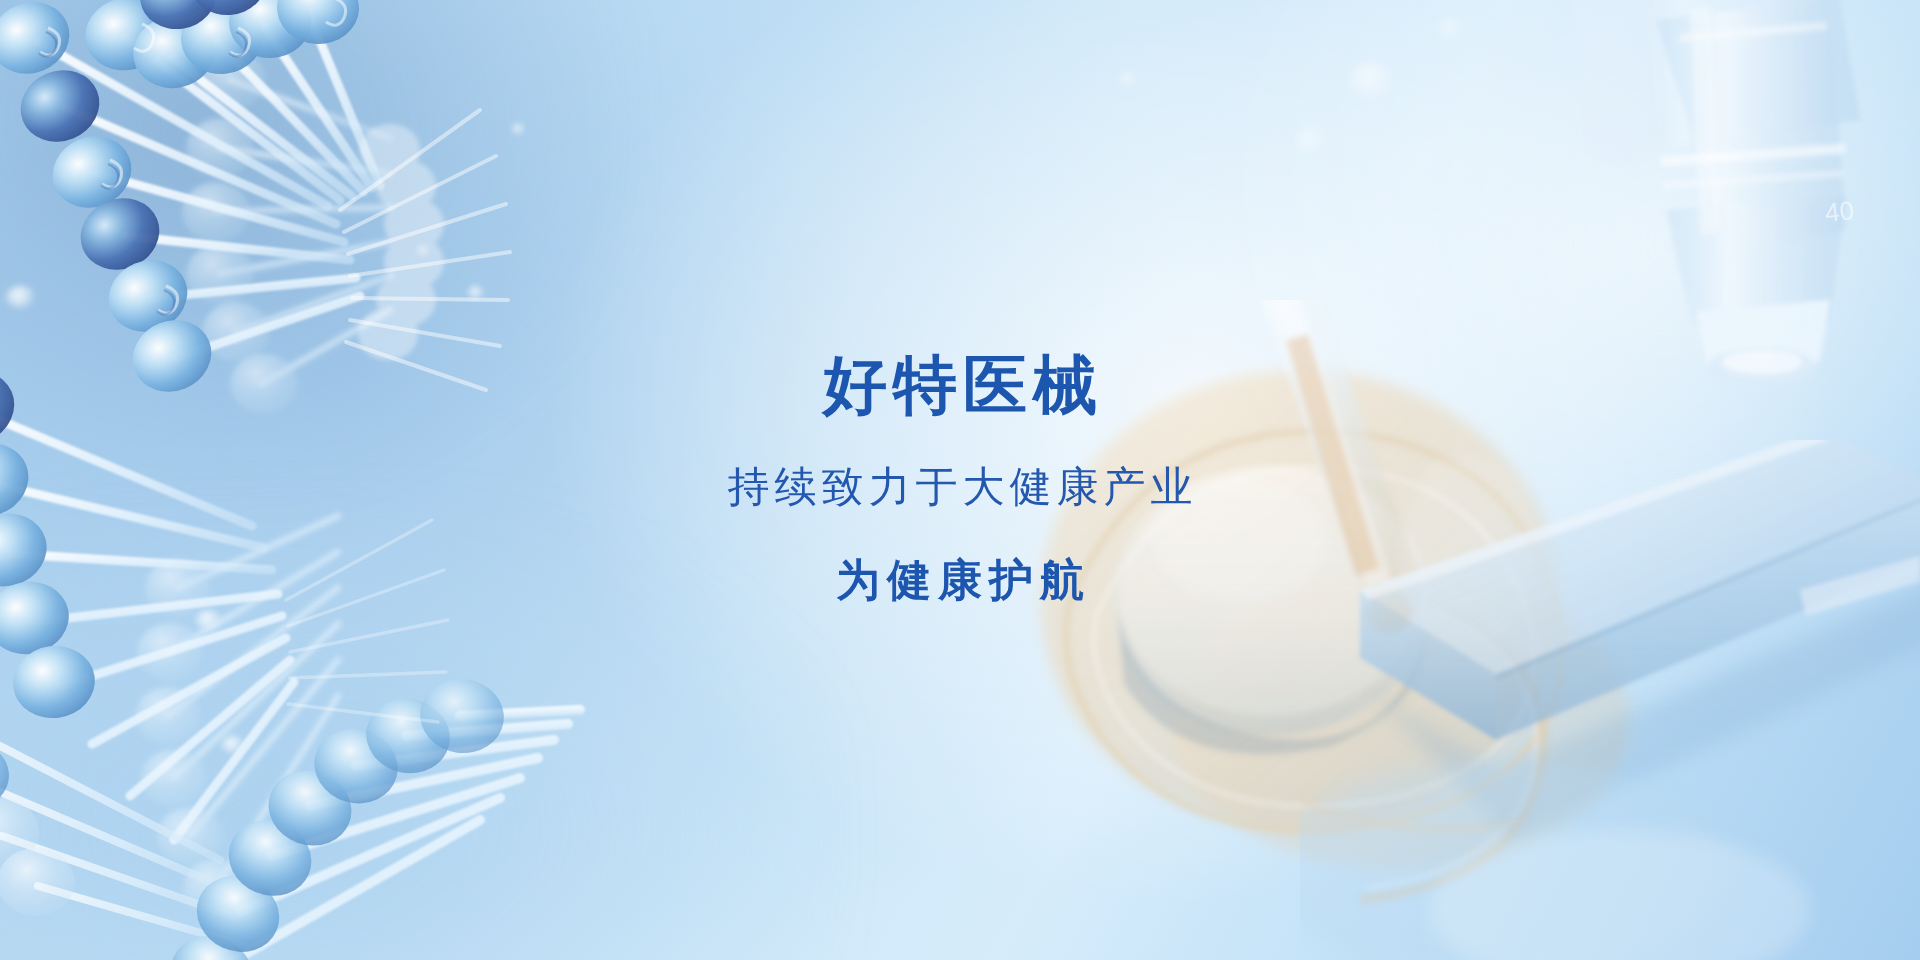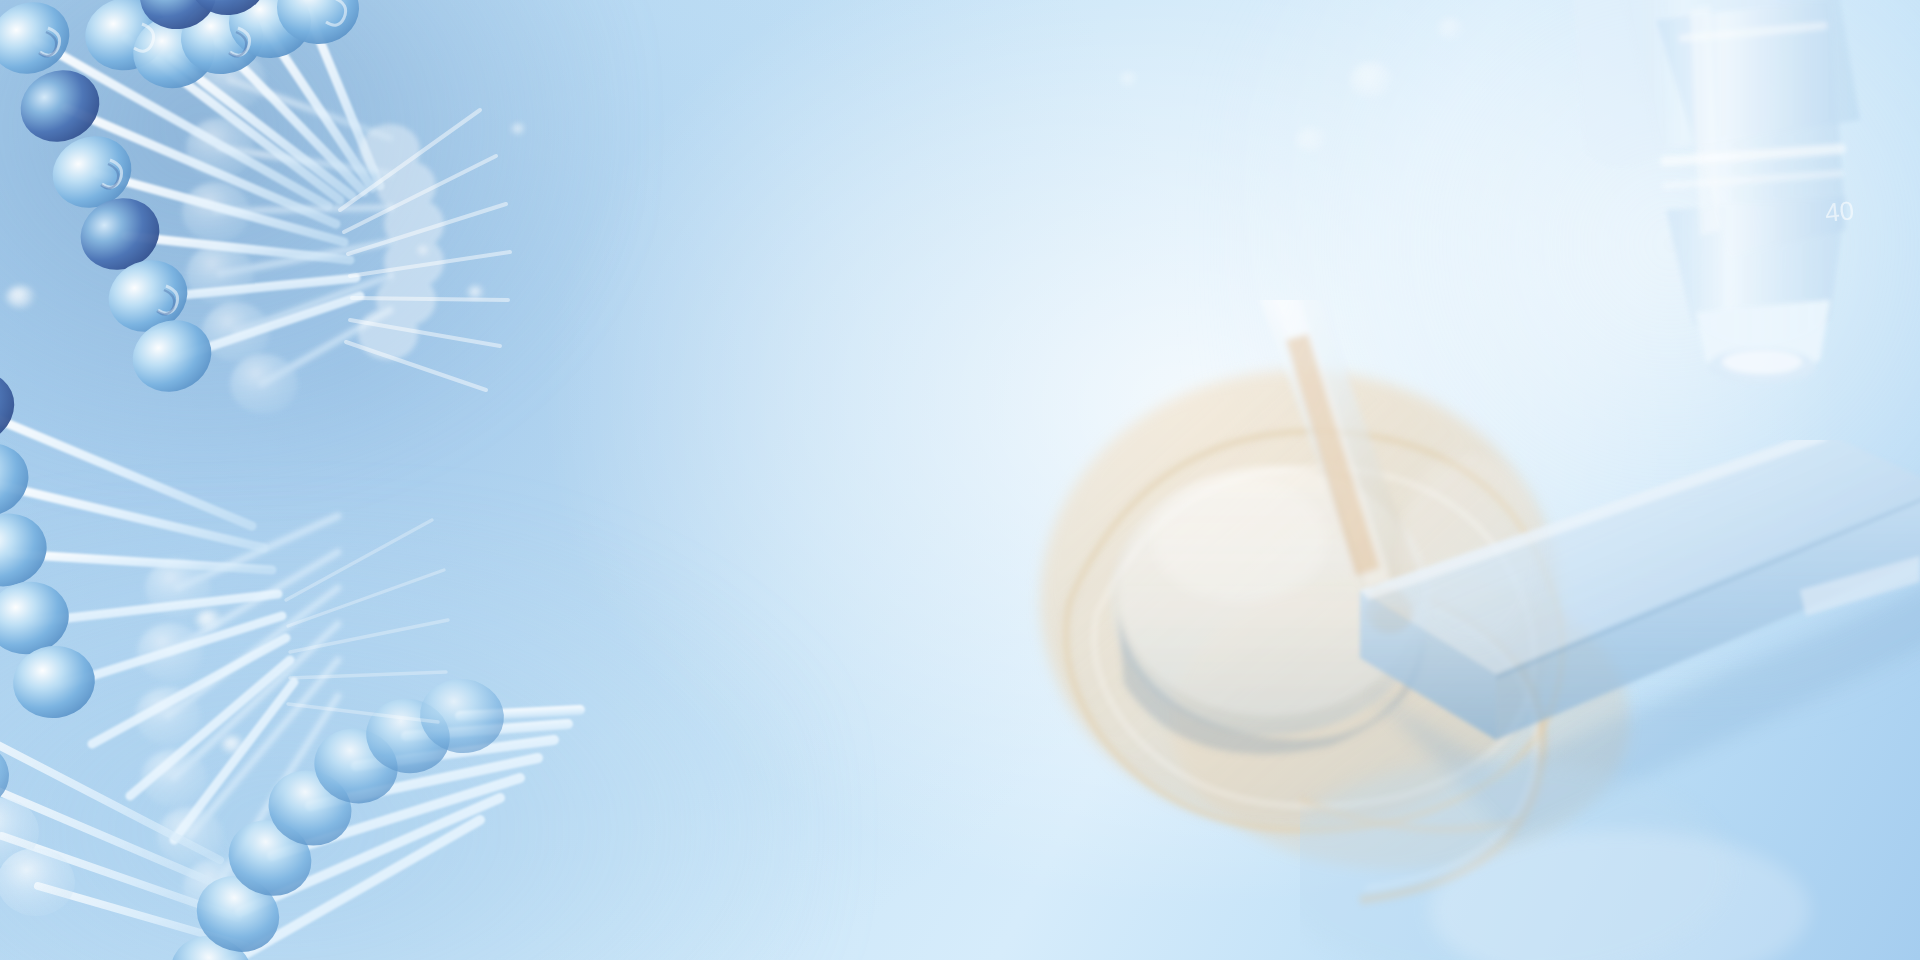--- a/index.html
+++ b/index.html
@@ -478,14 +478,19 @@
         <path d="M500 150 L620 116 L620 142 L506 176 Z" fill="#dceaf7" opacity="0.72"></path>
       </g>
 
       <path d="M70 250 L200 330 L640 140 L640 200 L210 400 Z" fill="#7ba6cd" opacity="0.22" filter="url(#bBlurBig)"></path>
 
       <ellipse cx="200" cy="430" rx="230" ry="110" fill="#bcdaf0" opacity="0.34" filter="url(#bBlurBig)"></ellipse>
       <ellipse cx="320" cy="470" rx="190" ry="80" fill="#ffffff" opacity="0.22" filter="url(#bBlurBig)"></ellipse>
     </svg>
   </div>
 
+  <div class="text-block">
+    <div class="headline">好特医械</div>
+    <div class="subline">持续致力于大健康产业</div>
+    <div class="tagline">为健康护航</div>
+  </div>
 
 </div>
 
 </body></html>

